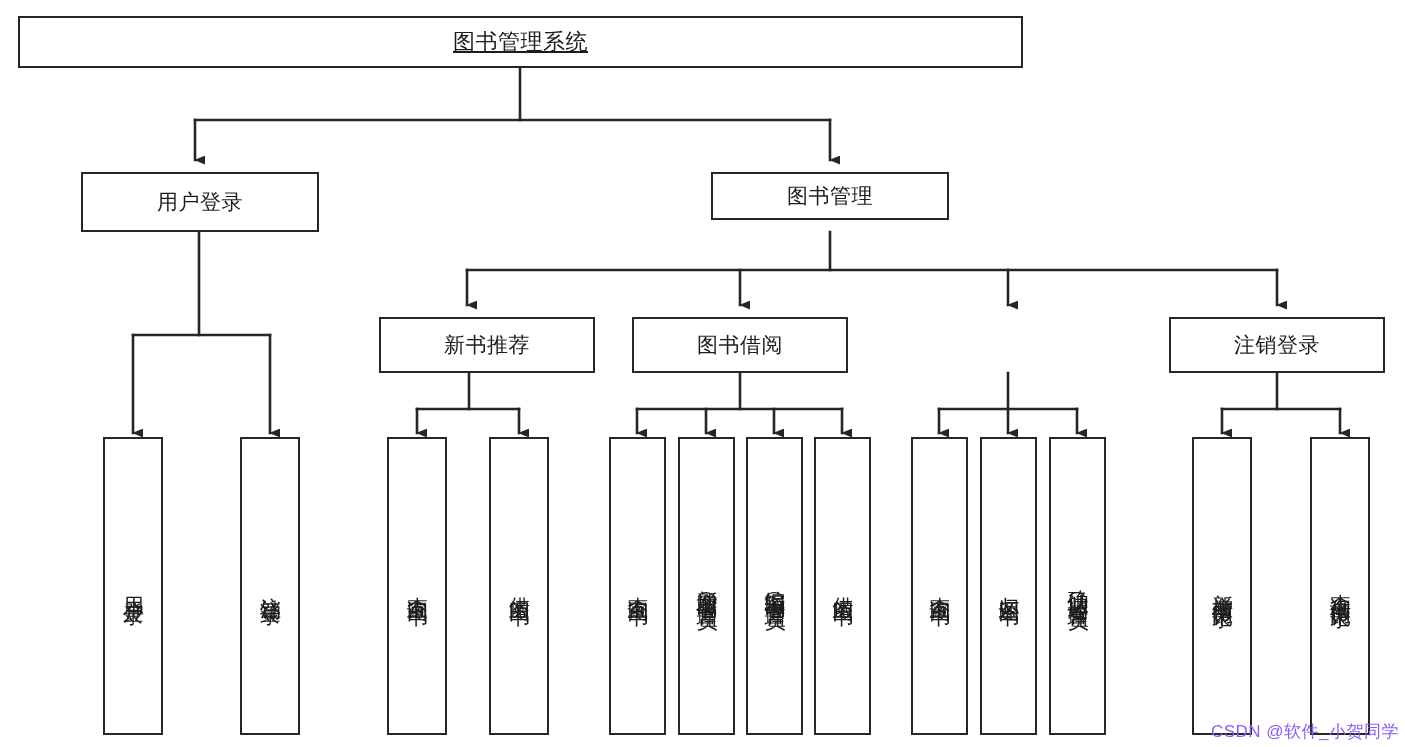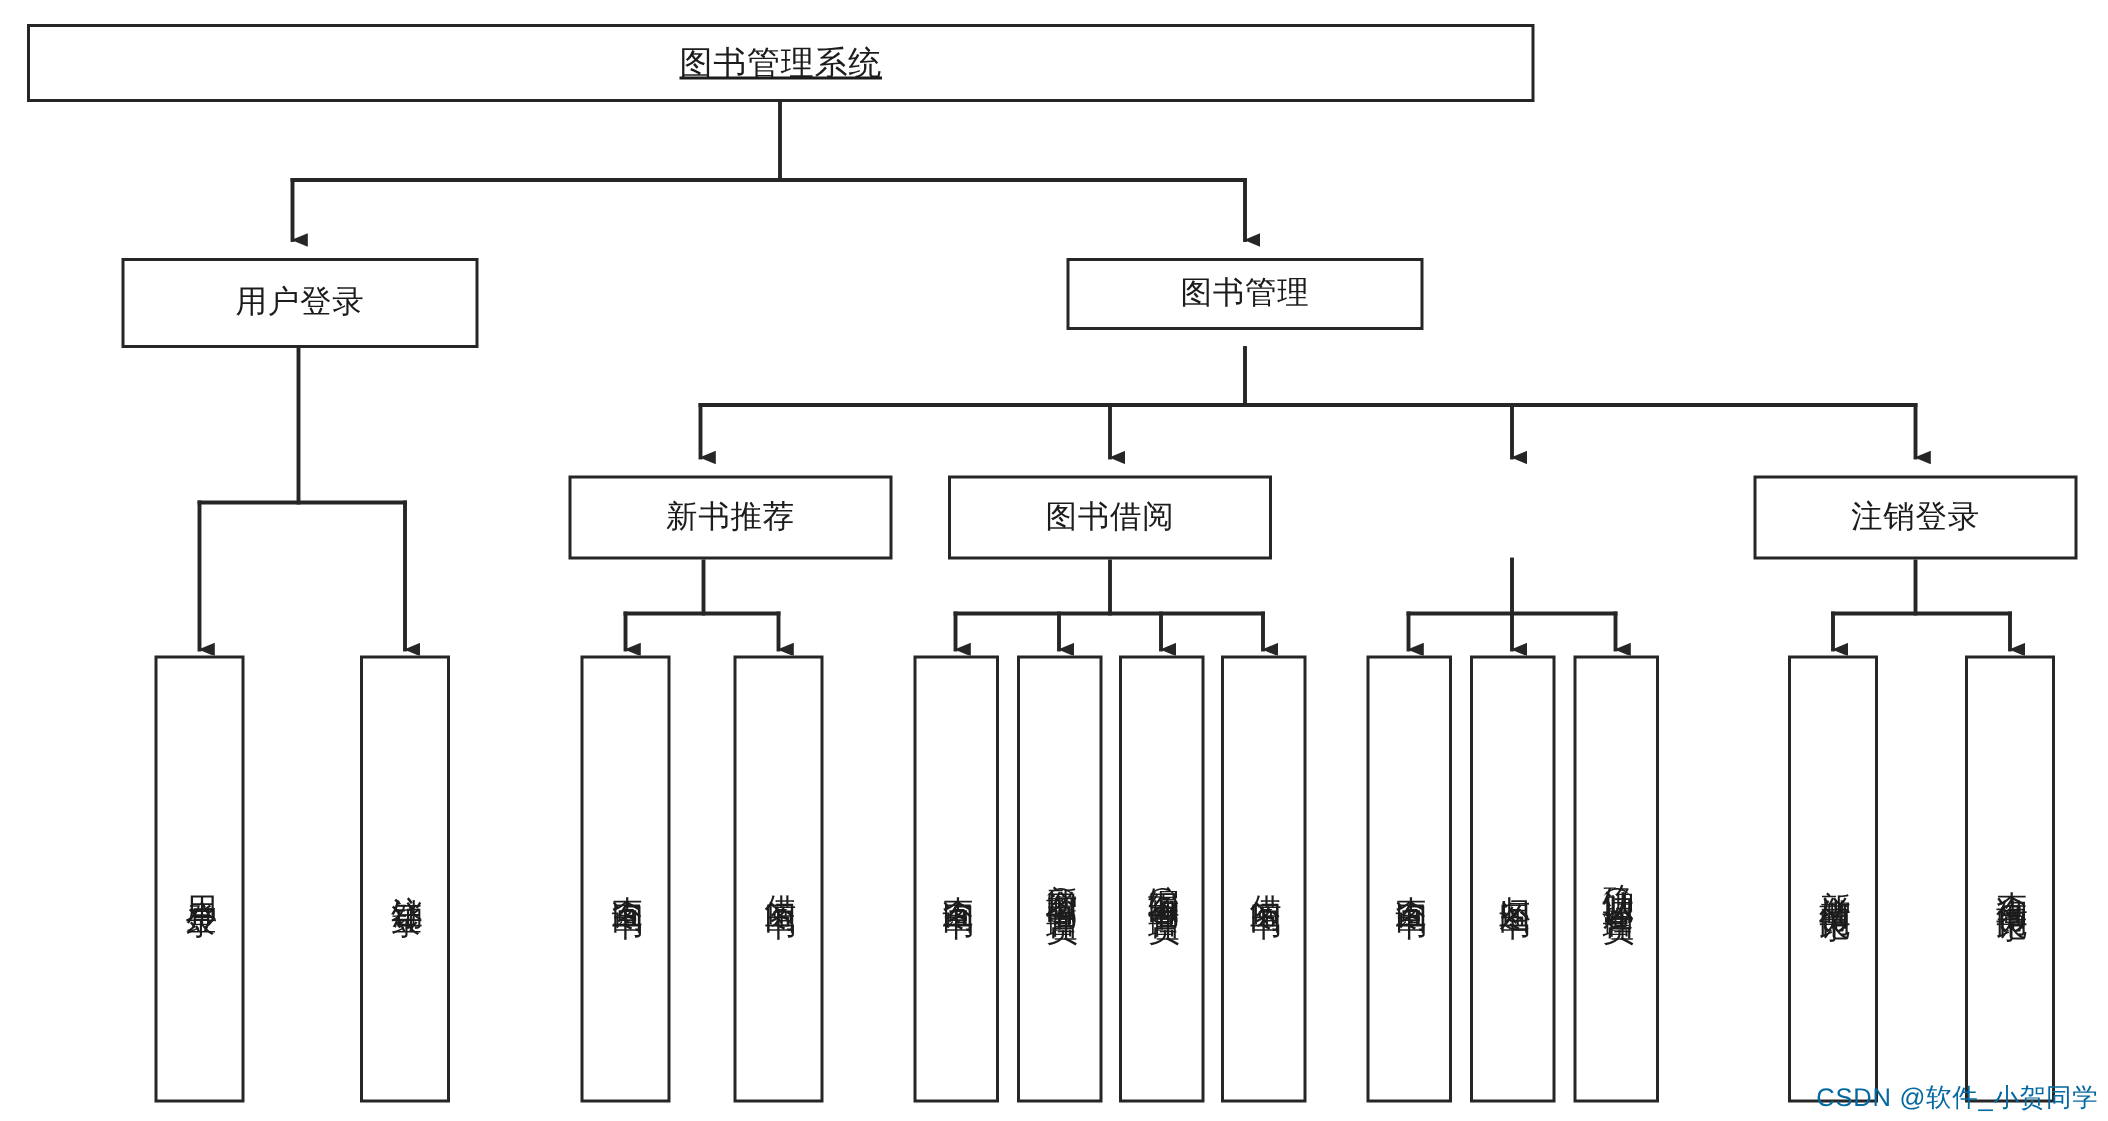--- a/index.html
+++ b/index.html
@@ -51,21 +51,21 @@
   }
   .node-box.root .node-label { font-size: 22px; text-decoration: underline; }
   .node-box.level1 .node-label { font-size: 21px; }
   .node-box.level2 .node-label { font-size: 21px; }
   .node-box.leaf .node-label { font-size: 21px; }
 
   #watermark {
     position: absolute;
     right: 6px;
     bottom: 4px;
-    color: #0369a1;
+    color: #8b5cf6;
     font-size: 17px;
     letter-spacing: 0.5px;
     white-space: nowrap;
     font-family: "Liberation Sans", "DejaVu Sans", sans-serif;
     pointer-events: none;
     margin-top: 14px;
   }
 </style>
 </head>
 <body>

